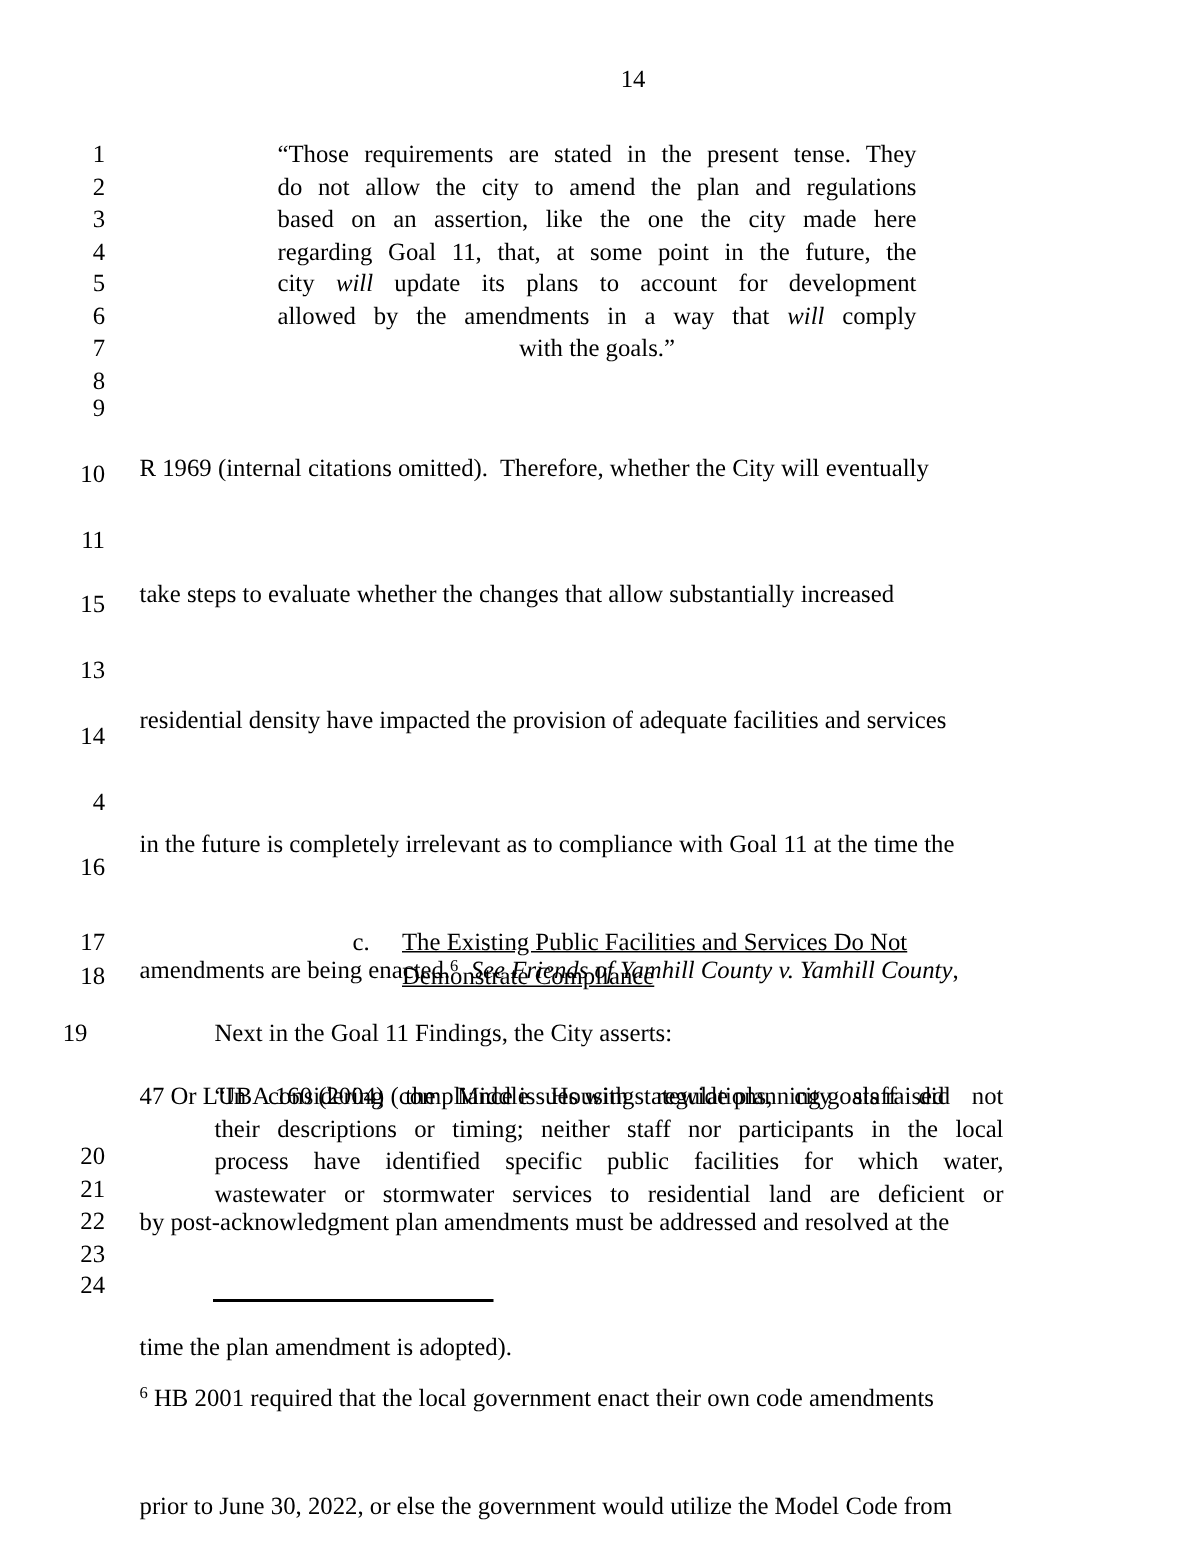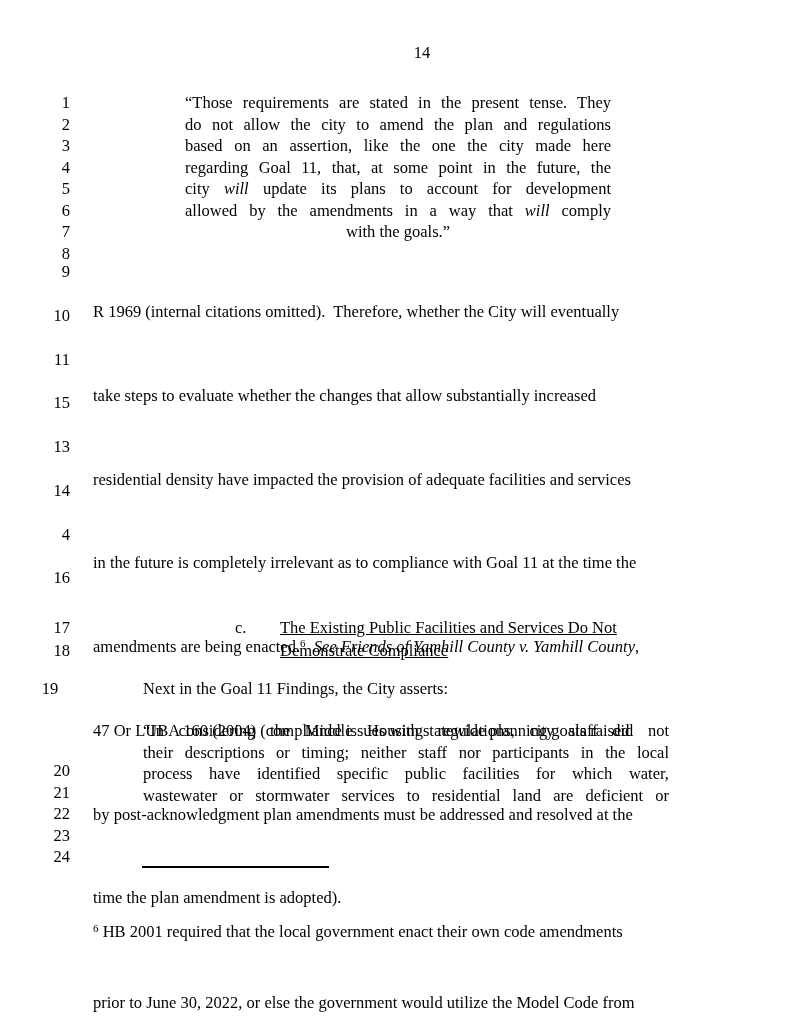--- a/index.html
+++ b/index.html
@@ -21,21 +21,21 @@
   .it { font-style: italic; }
   .sup { font-size: 11px; position: relative; top: -5px; }
   .ul { text-decoration: underline; }
   #pagenum { left: 0; top: 43px; width: 844px; text-align: center; }
   #nums-a { top: 92px; line-height: 21.5px; }
   #quote1 { left: 185px; top: 92px; width: 426px; line-height: 21.5px; }
   #nums-b { top: 261px; }
   #para   { left: 93px; top: 261px; }
   #nums-c { top: 616px; line-height: 23px; }
   #hlabel { left: 235px; top: 616px; line-height: 23px; }
-  #heading { left: 280px; top: 616px; line-height: 23px; }
+  #heading { left: 268px; top: 616px; line-height: 23px; }
   #num-19 { top: 678px; line-height: 21.5px; text-align: center; }
   #line19 { left: 143px; top: 678px; line-height: 21.5px; }
   #nums-e { top: 720px; line-height: 21.5px; margin-top: 40px; }
   #quote2 { left: 143px; top: 720px; width: 526px; line-height: 21.5px; }
   #fnrule { left: 142px; top: 866px; width: 187px; height: 1.5px; background: #000; }
   #footnote { left: 93px; top: 874px; line-height: 23px; }
 </style>
 </head>
 <body>
 

